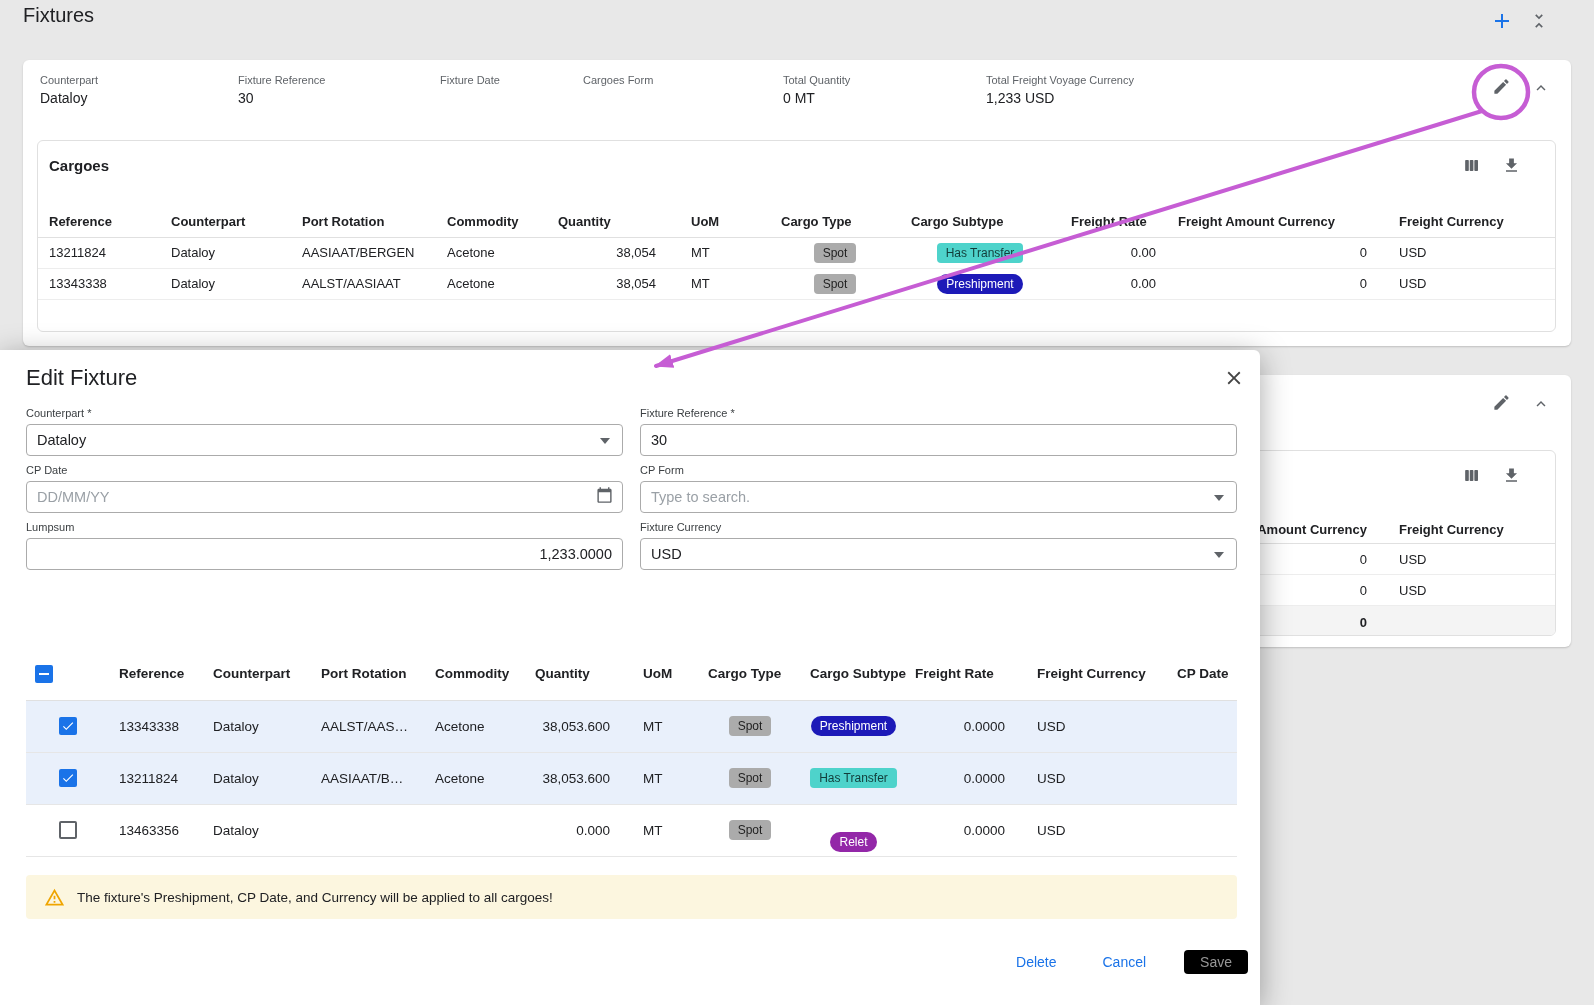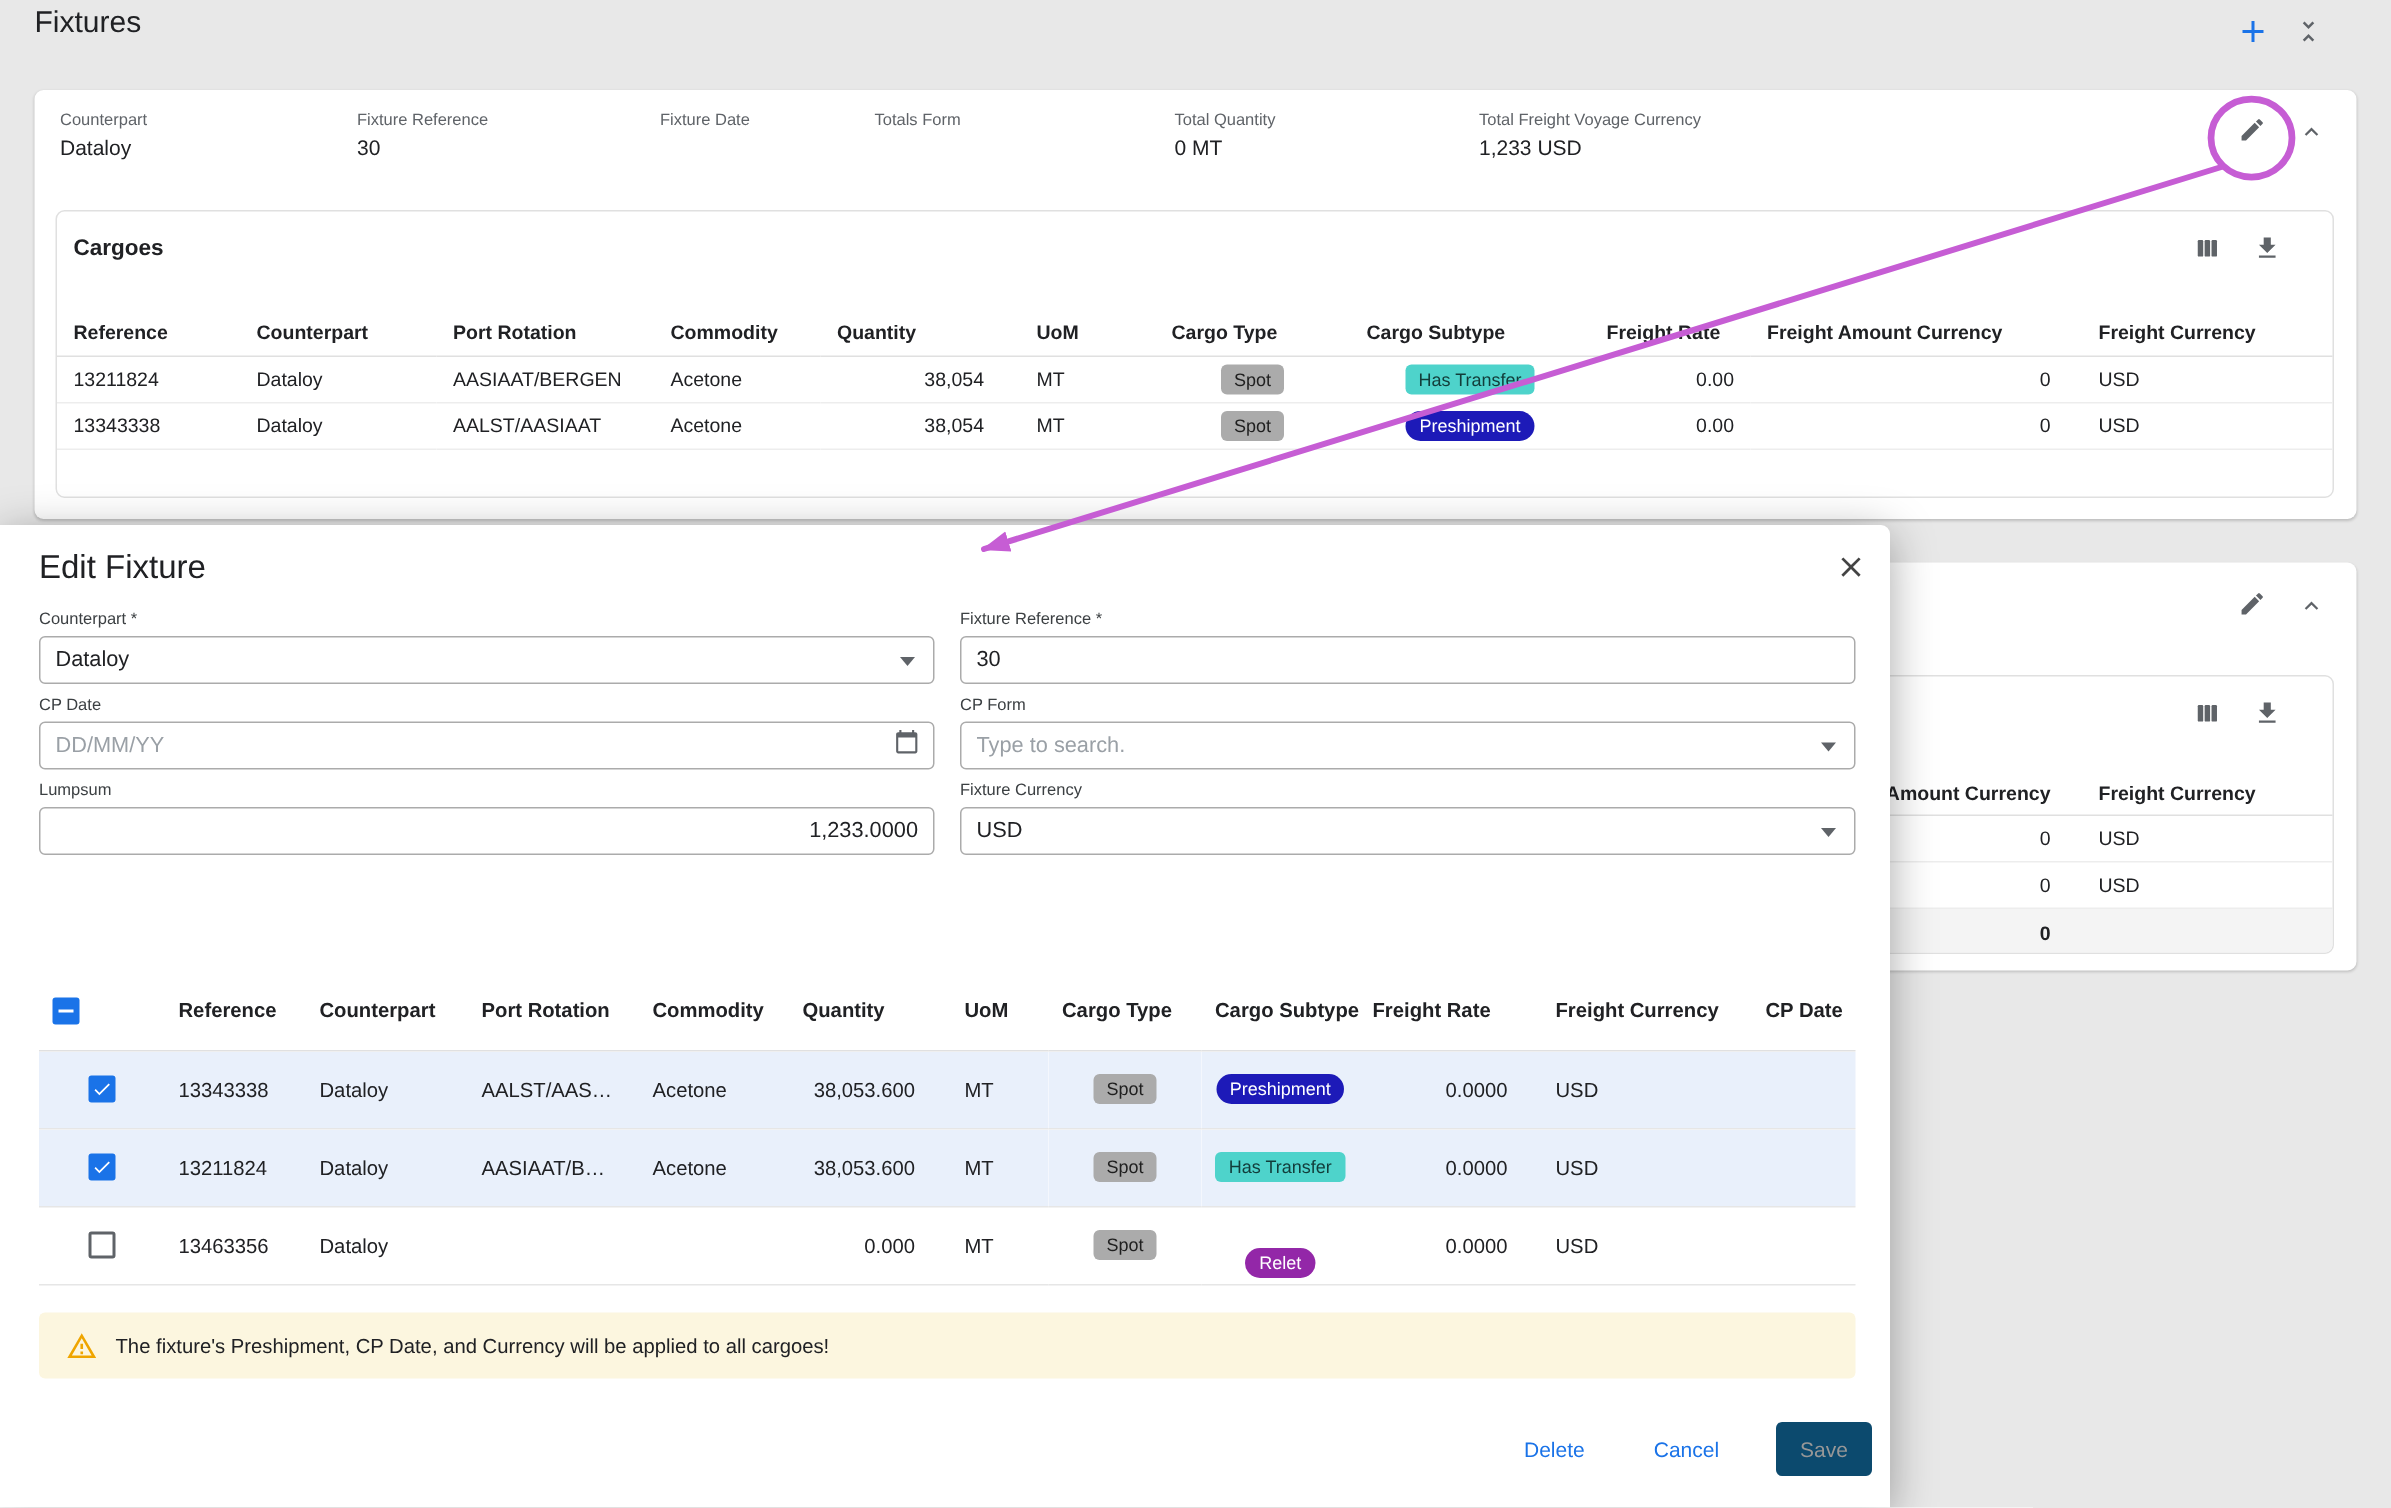--- a/index.html
+++ b/index.html
@@ -85,21 +85,21 @@
   .checkbox.checked, .checkbox.indeterminate { background:#1a73e8; }
   .checkbox.unchecked { background:#fff; border:2px solid #5f6368; }
   .checkbox .dash { width:10px; height:2px; background:#fff; }
 
   .warn-banner { position:absolute; left:26px; top:525px; width:1211px; height:44px; background:#fcf6df; border-radius:4px; display:flex; align-items:center; }
   .warn-icon { margin-left:18px; display:flex; }
   .warn-text { font-size:13.5px; color:#202124; margin-left:12px; }
 
   .modal-footer { position:absolute; right:12px; top:598px; display:flex; align-items:center; gap:30px; }
   .txt-btn { background:none; border:none; font-family:"Liberation Sans",sans-serif; font-size:14px; font-weight:500; color:#1a73e8; cursor:pointer; padding:6px 8px; }
-  .save-btn { background:#0c4a6e; border:none; border-radius:4px; font-family:"Liberation Sans",sans-serif; font-size:14px; font-weight:500; color:#979797; height:36px; padding:0 16px; cursor:default; }
+  .save-btn { background:#000000; border:none; border-radius:4px; font-family:"Liberation Sans",sans-serif; font-size:14px; font-weight:500; color:#979797; height:24px; padding:0 16px; cursor:default; }
 
   .annot { position:absolute; left:0; top:0; z-index:50; pointer-events:none; }
 </style>
 </head>
 <body>
 
 <h1 class="page-title">Fixtures</h1>
 <button class="hdr-btn" style="left:1489px;">
   <span style="display:flex;">
     <svg width="24" height="24" viewBox="0 0 24 24">
@@ -122,21 +122,21 @@
   </div>
   <div class="fcard-field" style="left:215px;">
     <div class="flabel">Fixture Reference</div>
     <div class="fvalue">30</div>
   </div>
   <div class="fcard-field" style="left:417px;">
     <div class="flabel">Fixture Date</div>
     <div class="fvalue"></div>
   </div>
   <div class="fcard-field" style="left:560px;">
-    <div class="flabel">Totals Form</div>
+    <div class="flabel">Cargoes Form</div>
     <div class="fvalue"></div>
   </div>
   <div class="fcard-field" style="left:760px;">
     <div class="flabel">Total Quantity</div>
     <div class="fvalue">0 MT</div>
   </div>
   <div class="fcard-field" style="left:963px;">
     <div class="flabel">Total Freight Voyage Currency</div>
     <div class="fvalue">1,233 USD</div>
   </div>

